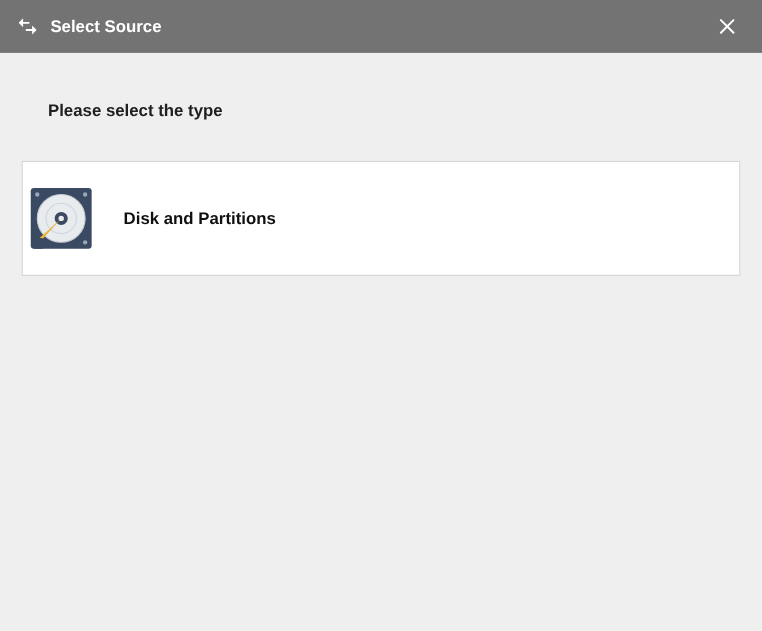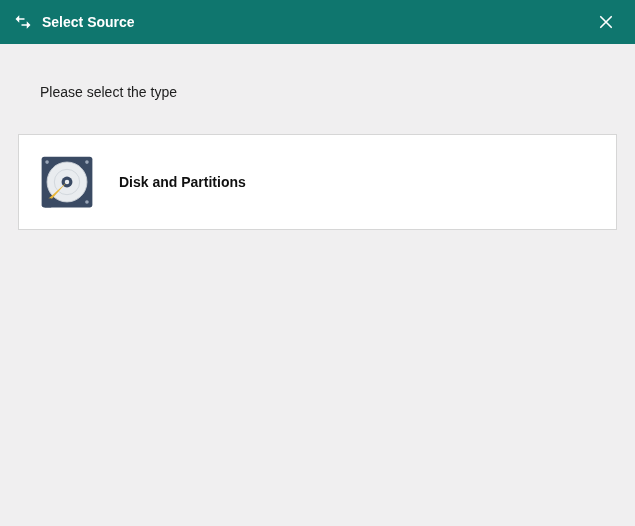--- a/index.html
+++ b/index.html
@@ -15,21 +15,21 @@
       overflow: hidden;
     }
     .window {
       width: 100%;
       height: 100%;
       background: #2b2b2b;
       display: flex;
       flex-direction: column;
     }
     .titlebar {
-      background: #0f766e;
+      background: #737373;
       height: 44px;
       display: flex;
       align-items: center;
       padding: 0 14px;
       color: #fff;
     }
     .titlebar-icon {
       display: flex;
       align-items: center;
       margin-right: 10px;
@@ -50,34 +50,34 @@
     }
     .content {
       flex: 1;
       background: #f0eff0;
       padding: 0;
       display: flex;
       flex-direction: column;
     }
     .prompt {
       font-size: 14px;
-      font-weight: 400;
+      font-weight: 700;
       color: #202020;
       padding: 40px 40px 24px 40px;
     }
     .options {
       padding: 10px 18px;
     }
     .option-card {
       background: #fff;
       border: 1px solid #d6d6d6;
       height: 96px;
       display: flex;
       align-items: center;
-      padding: 0 18px;
+      padding: 0 2px;
       cursor: pointer;
       margin-bottom: 12px;
     }
     .option-icon {
       width: 60px;
       height: 60px;
       display: flex;
       align-items: center;
       justify-content: center;
       flex-shrink: 0;

